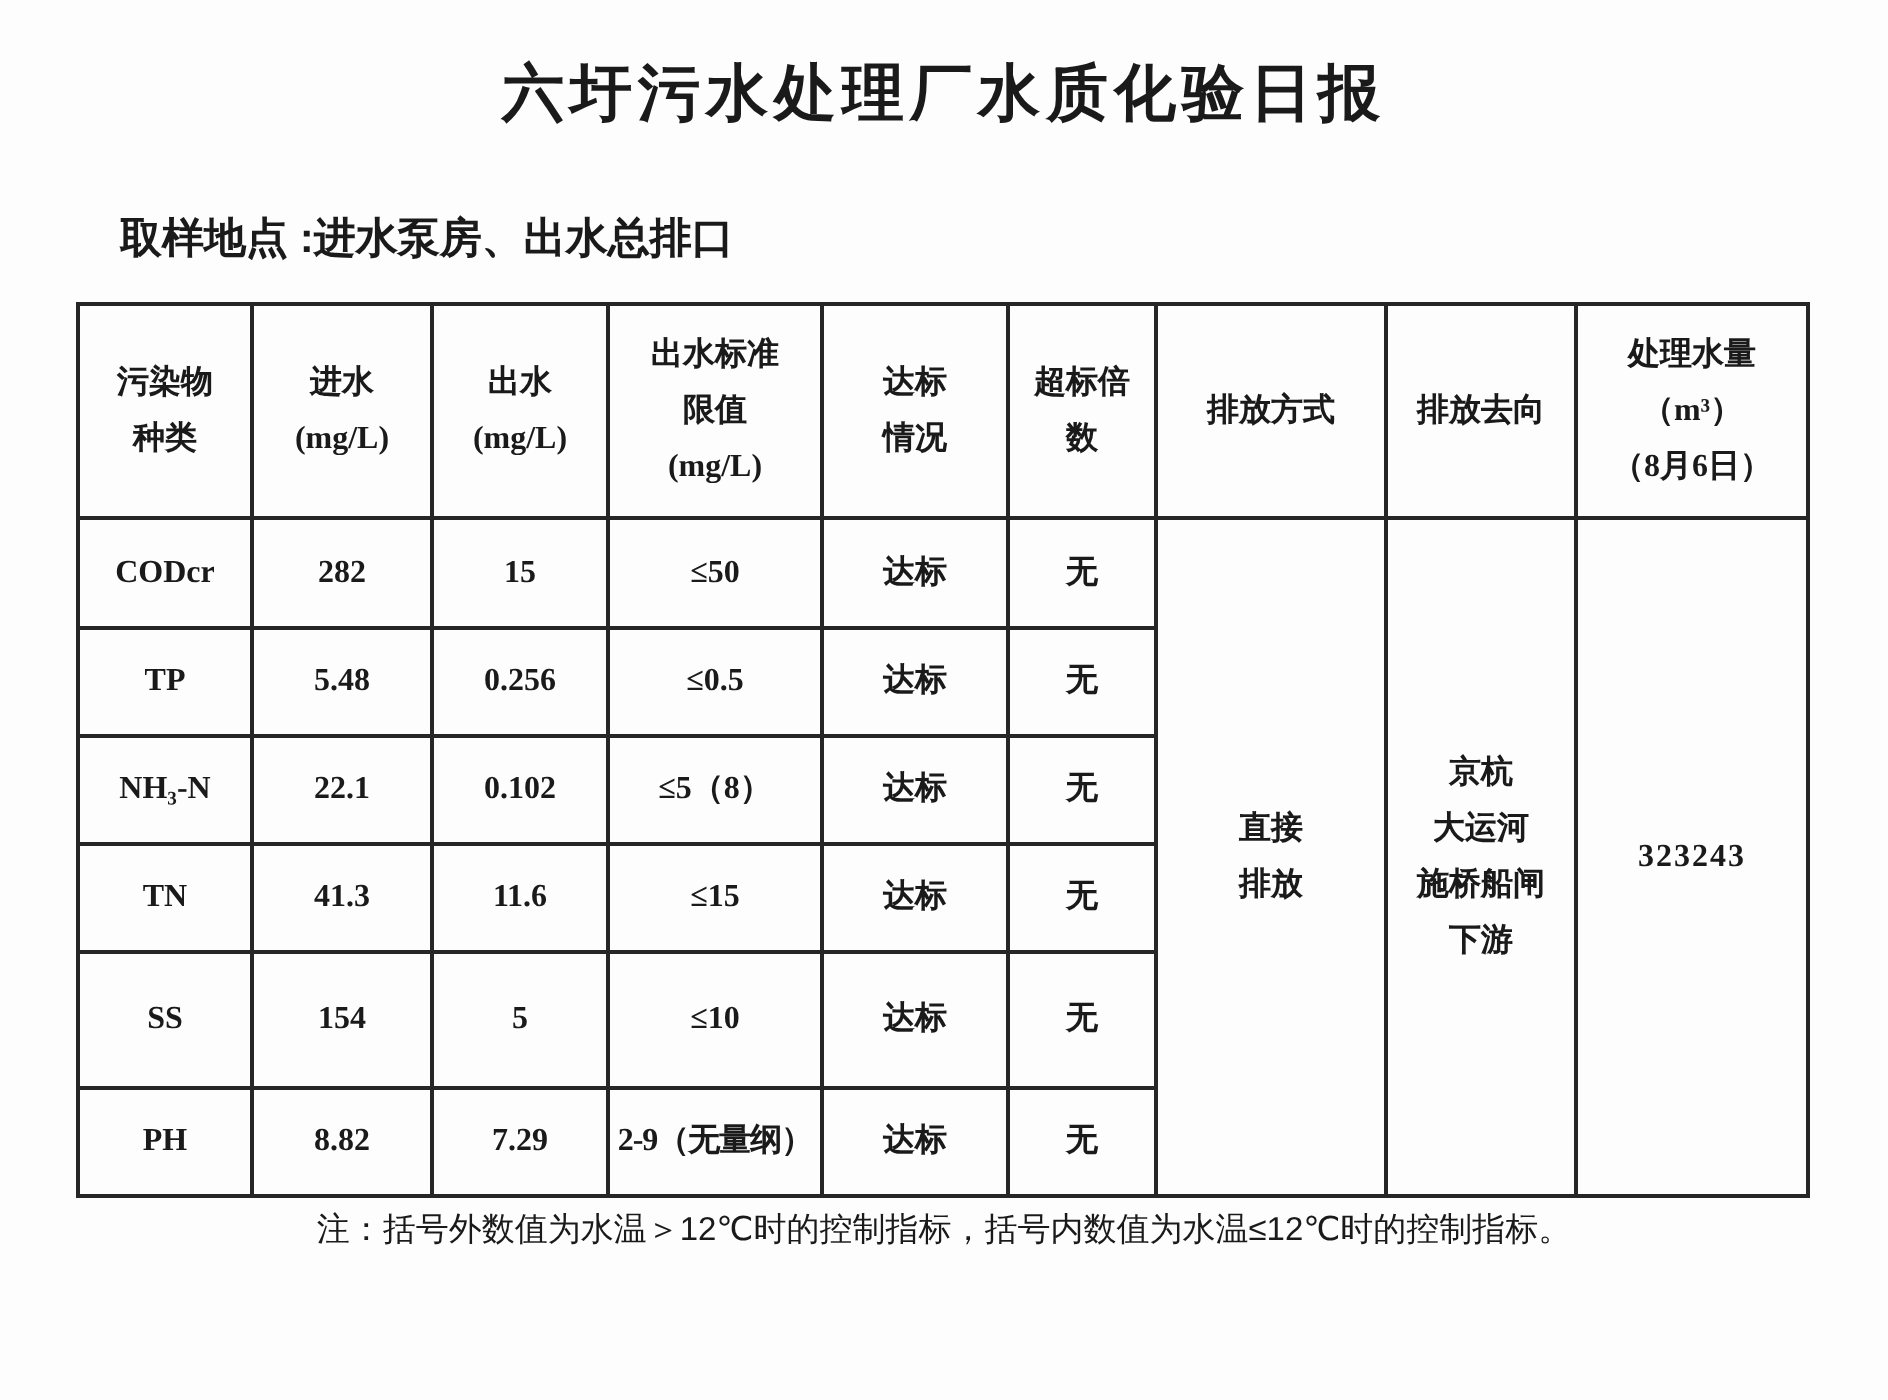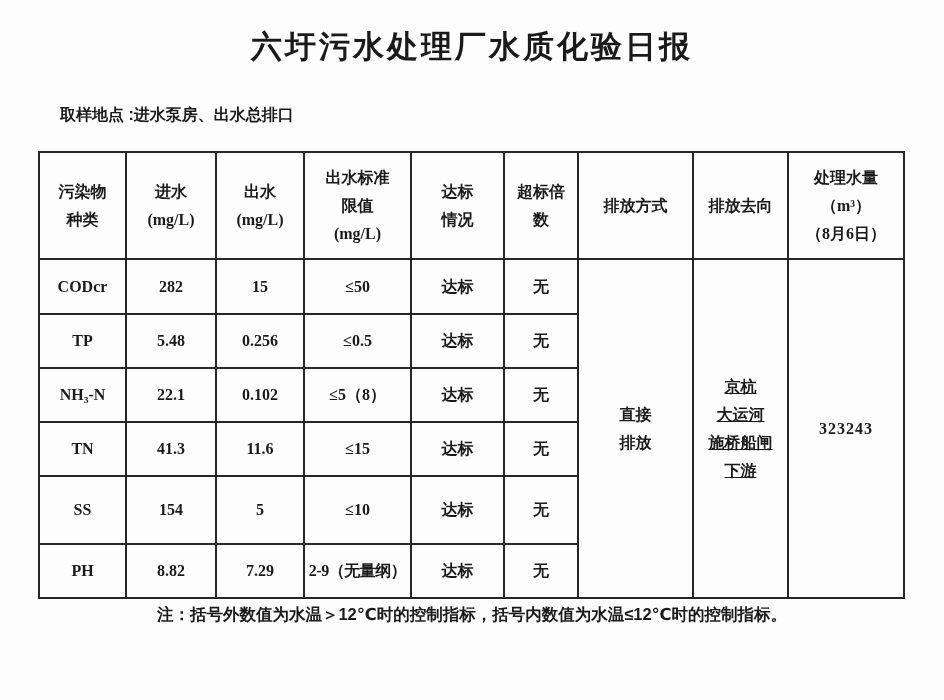--- a/index.html
+++ b/index.html
@@ -33,21 +33,21 @@
     left: 0;
     width: 944px;
     height: 30px;
     font-family: "Liberation Sans", "DejaVu Sans", sans-serif;
     font-weight: bold;
   }
   .sampling-location {
     position: absolute;
     left: 60px;
     top: 0;
-    font-size: 16px;
+    font-size: 21px;
   }
   .report-date {
     position: absolute;
     left: 712px;
     top: 1px;
     font-size: 19px;
   }
   table.report-table {
     position: absolute;
     left: 38px;
@@ -67,34 +67,34 @@
     line-height: 1.75;
     padding: 0;
     overflow: hidden;
     font-family: "Liberation Serif", "DejaVu Serif", serif;
   }
   td.hdr { font-size: 16px; }
   td.pname { font-size: 17px; margin-top: 28px; }
   td.limit-small { font-size: 14px; letter-spacing: -0.5px; }
   td.exceed-cell { font-size: 17px; vertical-align: middle; }
   td.merged-method { line-height: 2.8; font-size: 17px; }
-  td.merged-dest { line-height: 3.3; font-size: 17px; padding-bottom: 44px; text-decoration: underline; }
+  td.merged-dest { line-height: 3.3; font-size: 17px; padding-bottom: 44px; }
   td.merged-volume {
     font-size: 32px;
     font-weight: bold;
     letter-spacing: 1px;
   }
   .footnote {
     position: absolute;
     top: 604px;
     left: 0;
     width: 944px;
     text-align: center;
     font-size: 16.5px;
-    font-weight: bold;
+    font-weight: normal;
     font-family: "Liberation Sans", "DejaVu Sans", sans-serif;
   }
 </style>
 </head>
 <body>
 
 <div class="page">
 
   <div class="report-title">六圩污水处理厂水质化验日报</div>
 

